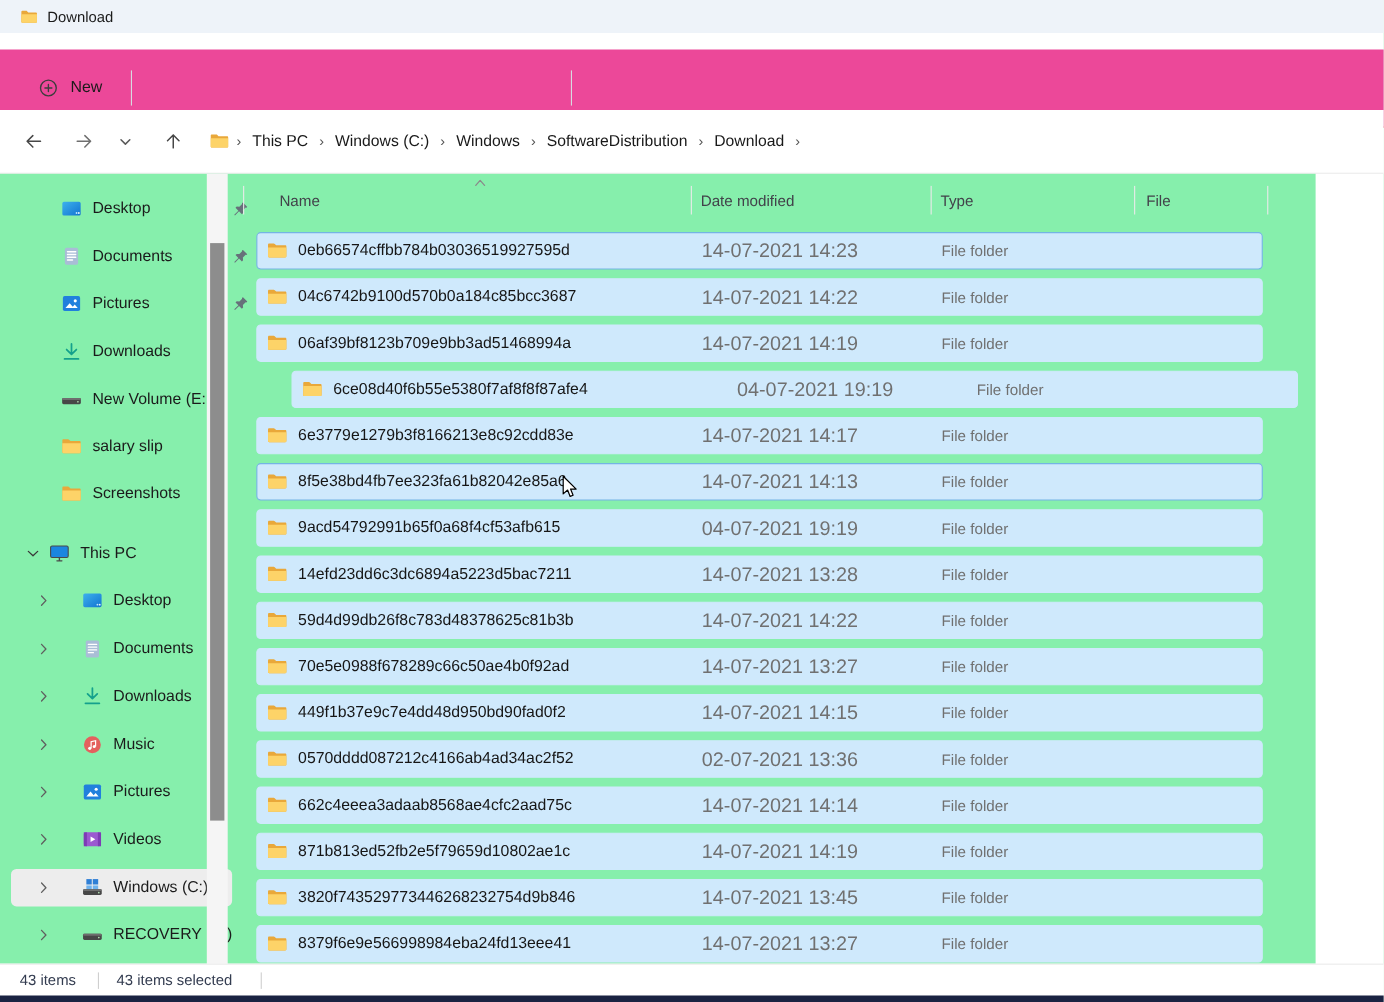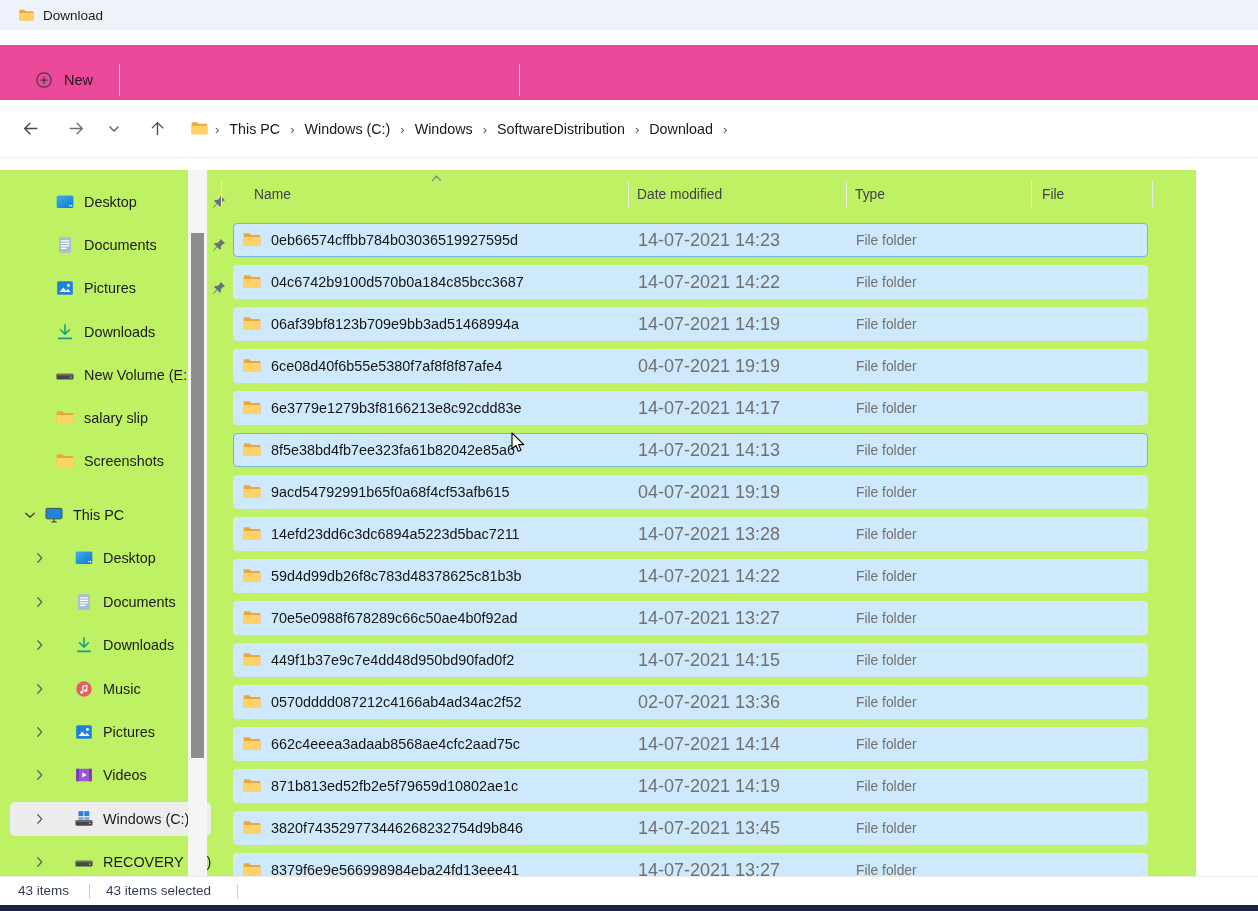--- a/index.html
+++ b/index.html
@@ -37,21 +37,21 @@
            border-radius:5px;cursor:default}
   .nav-btn svg{width:19px;height:19px}
   .nav-btn.small svg{width:12px;height:12px}
   .crumbs{position:absolute;left:190px;top:0;height:100%;display:flex;align-items:center}
   .crumb-ico svg{width:19px;height:19px;margin-right:4px}
   .crumb{border:none;background:none;font-size:14.3px;color:#191919;padding:6px 8px;
          border-radius:4px;cursor:default;font-family:inherit;white-space:nowrap}
   .crumb-sep{color:#555;font-size:13px;padding:0 2px;transform:translateY(-1px)}
 
   
-  .main{position:absolute;top:170px;left:0;width:1196px;height:719px;background:#bef264}
+  .main{position:absolute;top:158px;left:0;width:1196px;height:719px;background:#86efac}
 
   
   .side-item{position:absolute;left:10px;width:177px;height:34px;display:flex;
              align-items:center;border-radius:5px;font-size:14.4px;color:#1b1b1b;
              cursor:default;white-space:nowrap;overflow:hidden}
   .side-item.selected{background:#ededed}
   .side-item .chev{width:12px;height:12px;flex:0 0 12px}
   .side-item .chev svg{width:12px;height:12px}
   .side-item .ic{width:20px;height:20px;flex:0 0 20px;margin-right:9px}
   .side-item .ic svg{width:20px;height:20px}
@@ -534,21 +534,21 @@
         <span class="fic">
           <svg viewBox="0 0 24 24" fill="none">
             <path d="M2 5.2C2 4.5 2.5 4 3.2 4h5.1c.4 0 .8.2 1 .5L10.9 6h9.9c.7 0 1.2.5 1.2 1.2V18c0 .7-.5 1.2-1.2 1.2H3.2C2.5 19.2 2 18.7 2 18V5.2z" fill="#e9a83a"></path>
             <path d="M2 8.4h20V18c0 .7-.5 1.2-1.2 1.2H3.2C2.5 19.2 2 18.7 2 18V8.4z" fill="#fdd368"></path>
           </svg>
         </span>
         <span class="fname">06af39bf8123b709e9bb3ad51468994a</span>
         <span class="fdate">14-07-2021 14:19</span>
         <span class="ftype">File folder</span>
       </div>
-      <div class="frow" style="top: 179px;">
+      <div class="frow" style="top: 179px; margin-left: 32px;">
         <span class="fic">
           <svg viewBox="0 0 24 24" fill="none">
             <path d="M2 5.2C2 4.5 2.5 4 3.2 4h5.1c.4 0 .8.2 1 .5L10.9 6h9.9c.7 0 1.2.5 1.2 1.2V18c0 .7-.5 1.2-1.2 1.2H3.2C2.5 19.2 2 18.7 2 18V5.2z" fill="#e9a83a"></path>
             <path d="M2 8.4h20V18c0 .7-.5 1.2-1.2 1.2H3.2C2.5 19.2 2 18.7 2 18V8.4z" fill="#fdd368"></path>
           </svg>
         </span>
         <span class="fname">6ce08d40f6b55e5380f7af8f8f87afe4</span>
         <span class="fdate">04-07-2021 19:19</span>
         <span class="ftype">File folder</span>
       </div>

